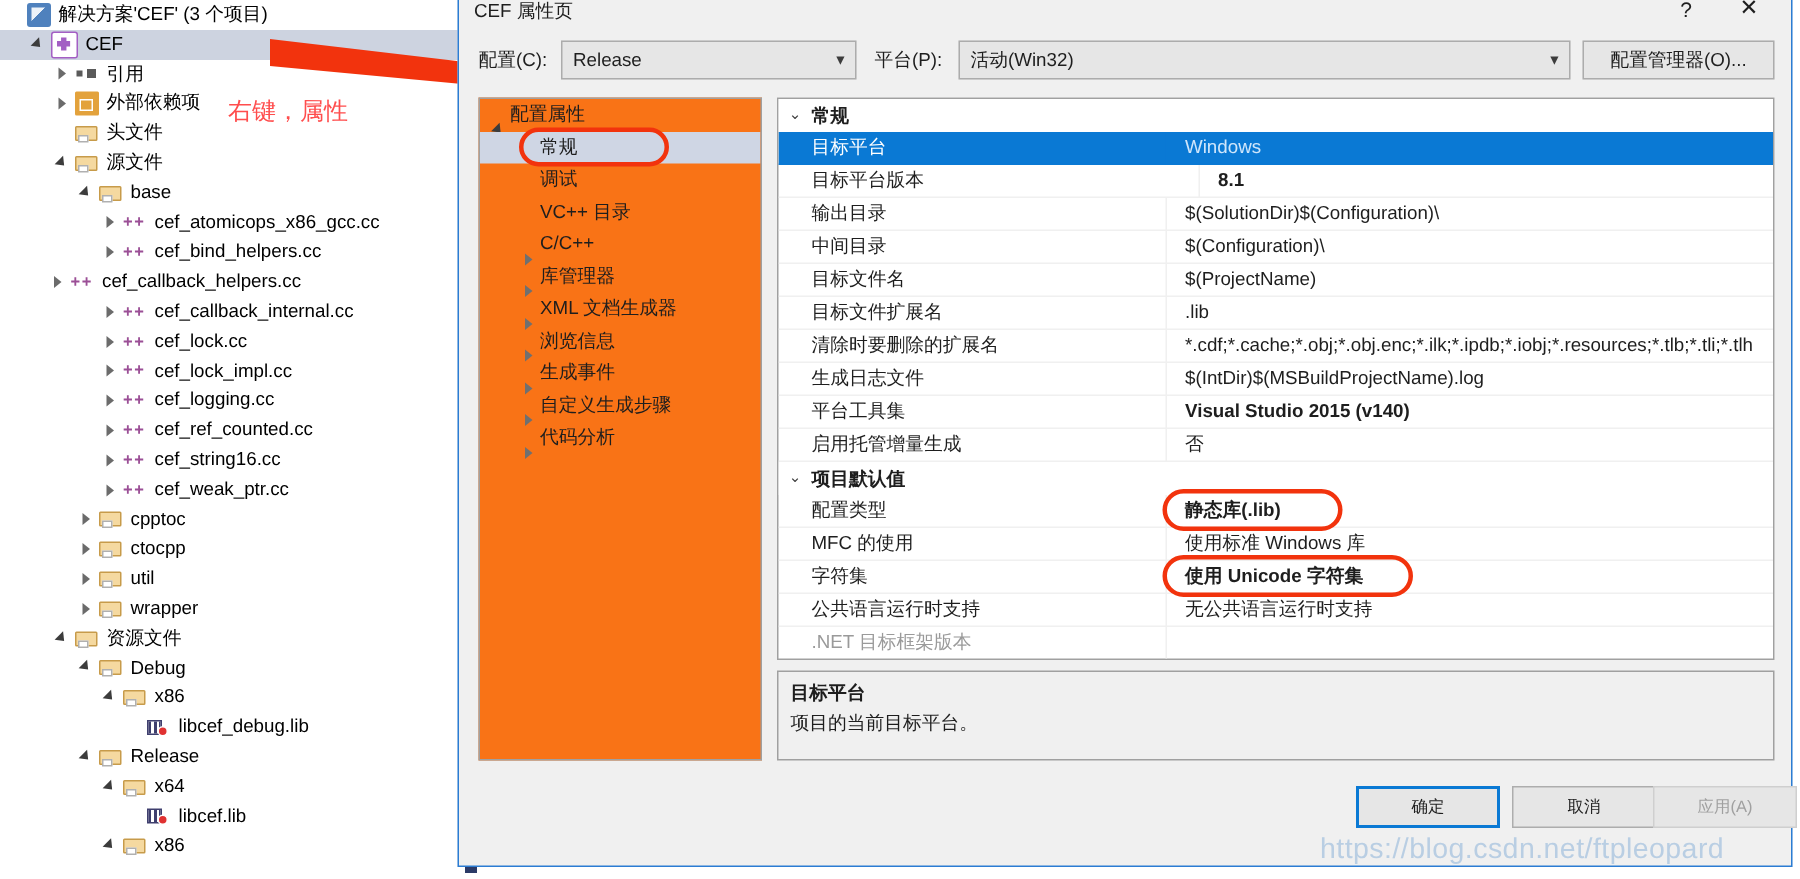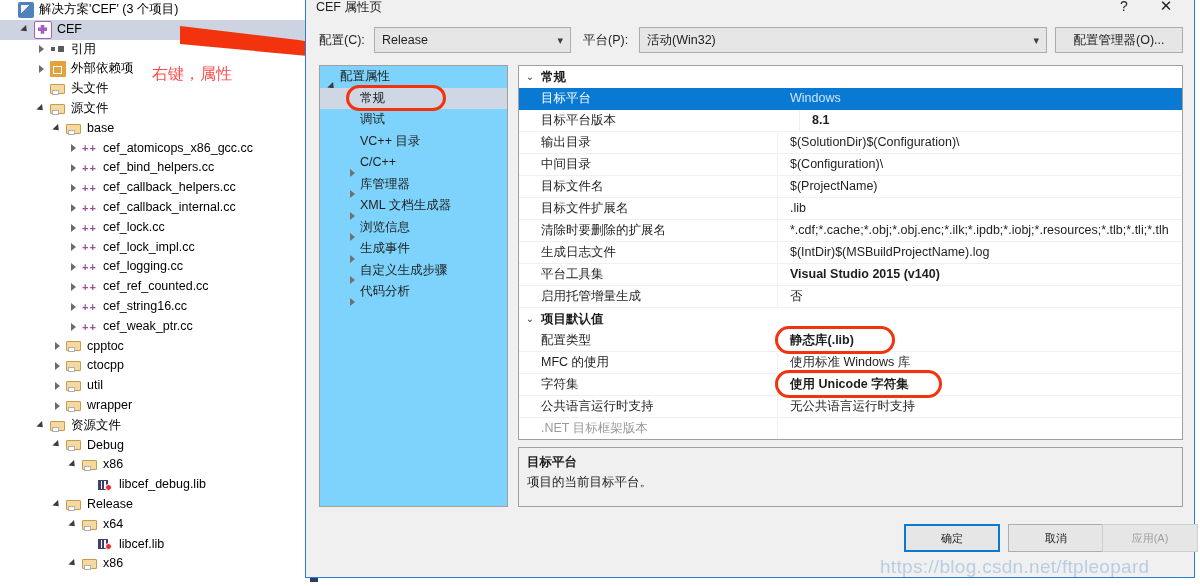--- a/index.html
+++ b/index.html
@@ -109,21 +109,21 @@
   }
   #btn-cfgmgr{
     position:absolute;height:26px;background:#e6e6e6;border:1px solid #acacac;
     box-sizing:border-box;font-size:12.5px;color:#1e1e1e;text-align:center;line-height:24px;
     padding:0 8px;
   }
 
   
   #dlg-nav{
     position:absolute;left:13px;top:86px;width:189px;height:442px;
-    background:#7dd3fc;border:1px solid #a0a0a0;box-sizing:border-box;overflow:hidden;
+    background:#f97316;border:1px solid #a0a0a0;box-sizing:border-box;overflow:hidden;
   }
   .nav-row{
     height:21.5px;line-height:21.5px;display:flex;align-items:center;
     font-size:12.5px;color:#1e1e1e;white-space:nowrap;
   }
   .nav-row.sel{background:#cfd6e4;}
   .nav-exp{width:14px;flex:0 0 14px;position:relative;}
   .nav-exp.closed::before{
     content:"";position:absolute;left:4px;top:6px;
     border-left:5px solid #707070;border-top:4px solid transparent;border-bottom:4px solid transparent;}
@@ -238,21 +238,21 @@
         <div class="tree-row" style="padding-left: 68px;">
           <span class="expander closed"></span>
           <span class="ticon ic-cpp"></span>
           <span class="tlabel">cef_atomicops_x86_gcc.cc</span>
         </div>
         <div class="tree-row" style="padding-left: 68px;">
           <span class="expander closed"></span>
           <span class="ticon ic-cpp"></span>
           <span class="tlabel">cef_bind_helpers.cc</span>
         </div>
-        <div class="tree-row" style="padding-left: 68px;">
+        <div class="tree-row" style="padding-left: 33px;">
           <span class="expander closed"></span>
           <span class="ticon ic-cpp"></span>
           <span class="tlabel">cef_callback_helpers.cc</span>
         </div>
         <div class="tree-row" style="padding-left: 68px;">
           <span class="expander closed"></span>
           <span class="ticon ic-cpp"></span>
           <span class="tlabel">cef_callback_internal.cc</span>
         </div>
         <div class="tree-row" style="padding-left: 68px;">

